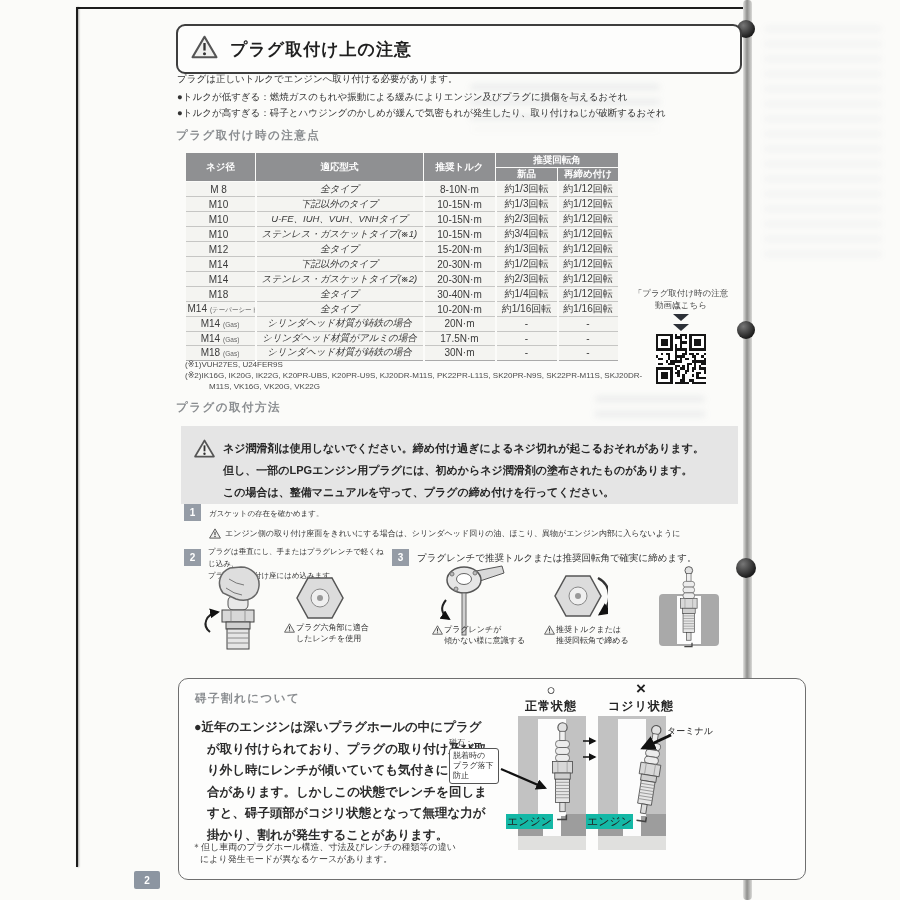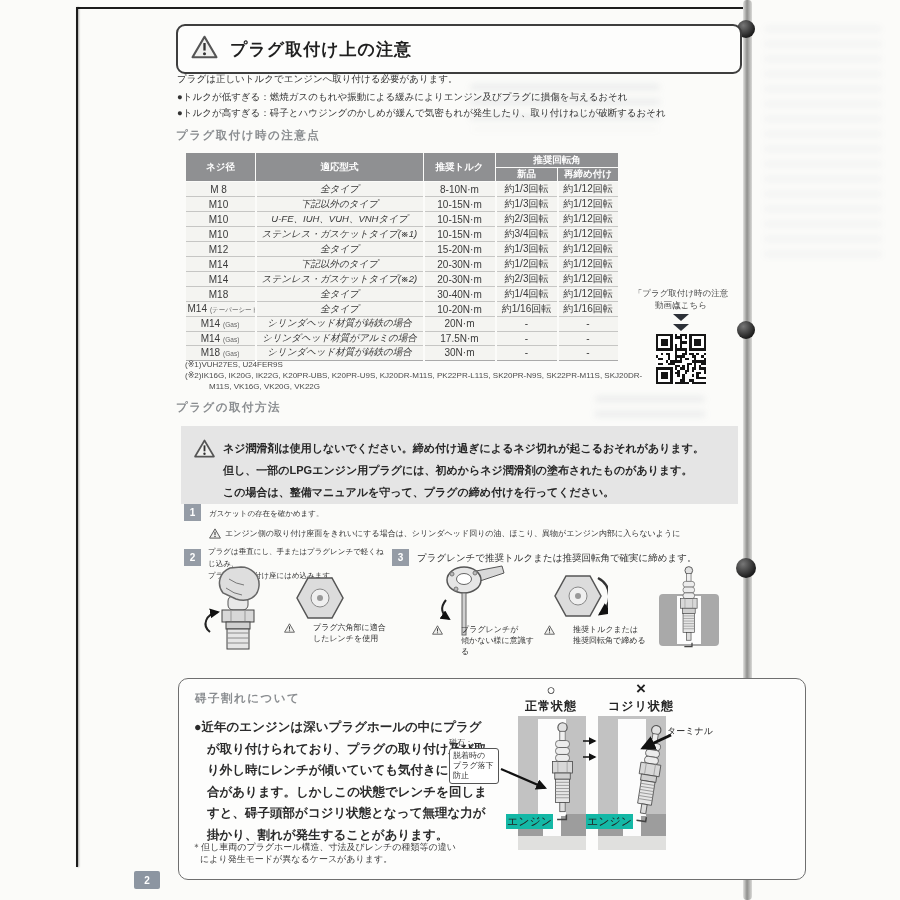--- a/index.html
+++ b/index.html
@@ -46,21 +46,21 @@
 
   
   .warnbox { left:181px; top:426px; width:557px; height:78px; background:#e5e5e5; padding:11px 10px 0 13px; }
   .warn-row { display:flex; gap:8px; }
   .warn-text { font-size:11px; font-weight:bold; line-height:22px; color:#262626; }
 
   .step-badge { width:17px; height:17px; background:#959ca6; color:#fff; font-size:10px; font-weight:bold;
                 display:flex; align-items:center; justify-content:center; }
   .step-txt { font-size:7.5px; color:#333; line-height:12px; white-space:pre-line; }
   .sub-warn { display:flex; gap:4px; align-items:flex-start; font-size:8px; color:#333; }
-  .caption { display:flex; gap:18px; font-size:8px; line-height:11px; color:#333; white-space:pre-line; }
+  .caption { display:flex; gap:1px; font-size:8px; line-height:11px; color:#333; white-space:pre-line; }
 
   
   .bottom-box { left:178px; top:678px; width:628px; height:202px; background:#fdfdfc;
                 border:1.5px solid #6f6f6f; border-radius:10px; }
   .ins-body { font-size:12.5px; font-weight:bold; line-height:21.5px; color:#2b2b2b;
               width:300px; padding-left:13px; text-indent:-13px; }
   .ins-foot { font-size:9px; line-height:12px; color:#3c3c3c; white-space:pre-line;
               padding-left:8px; text-indent:-8px; }
   .state-mark { font-size:15px; font-weight:bold; text-align:center; width:40px; color:#222; }
   .state-label { font-size:12px; font-weight:bold; letter-spacing:1px; text-align:center; width:84px; color:#222; }

